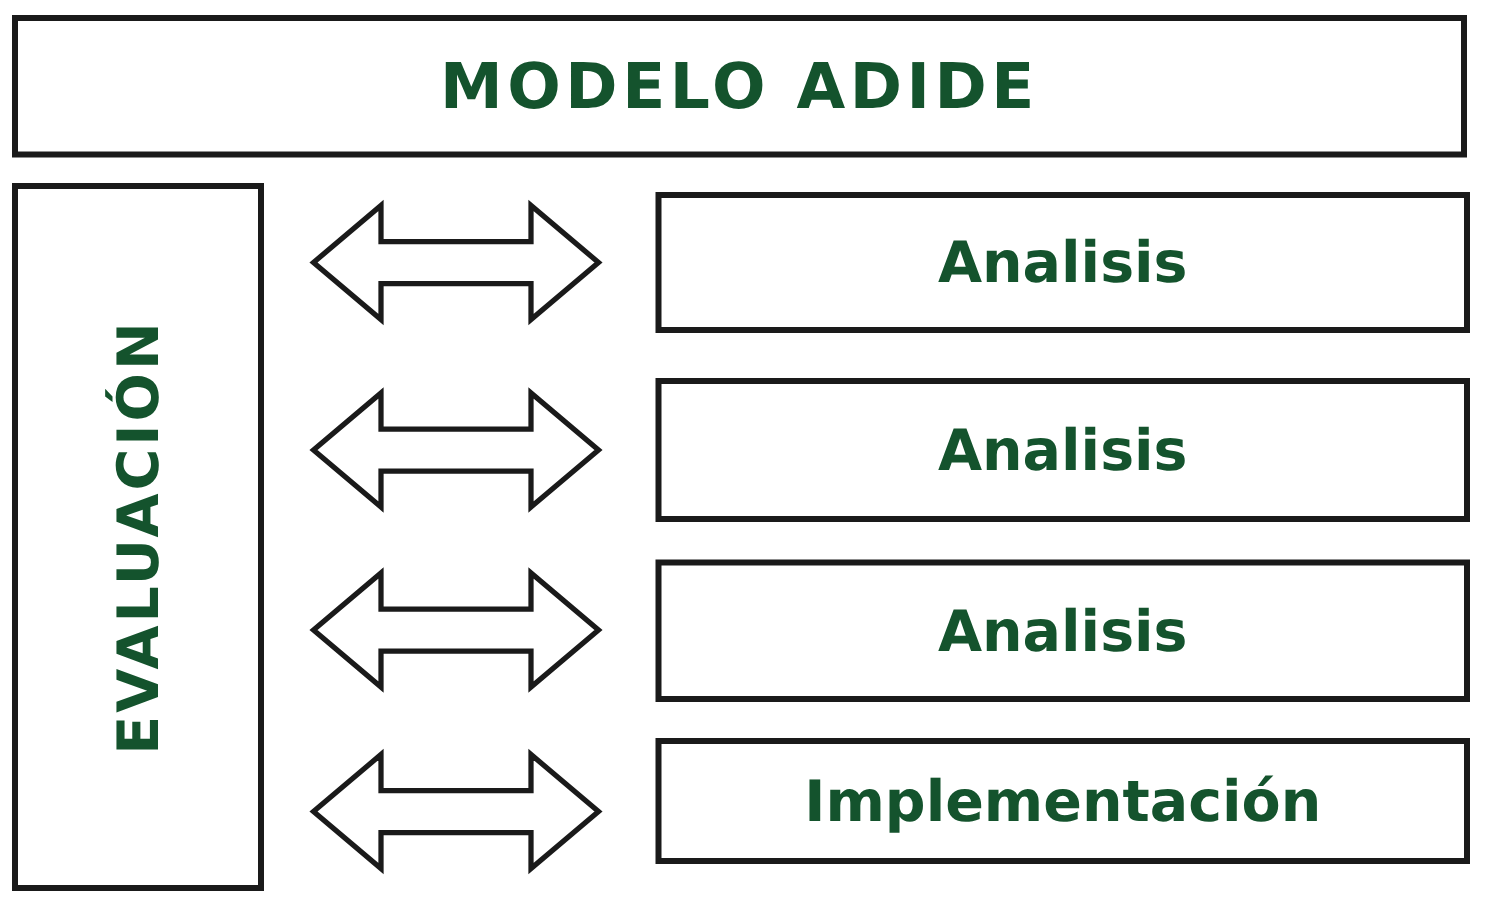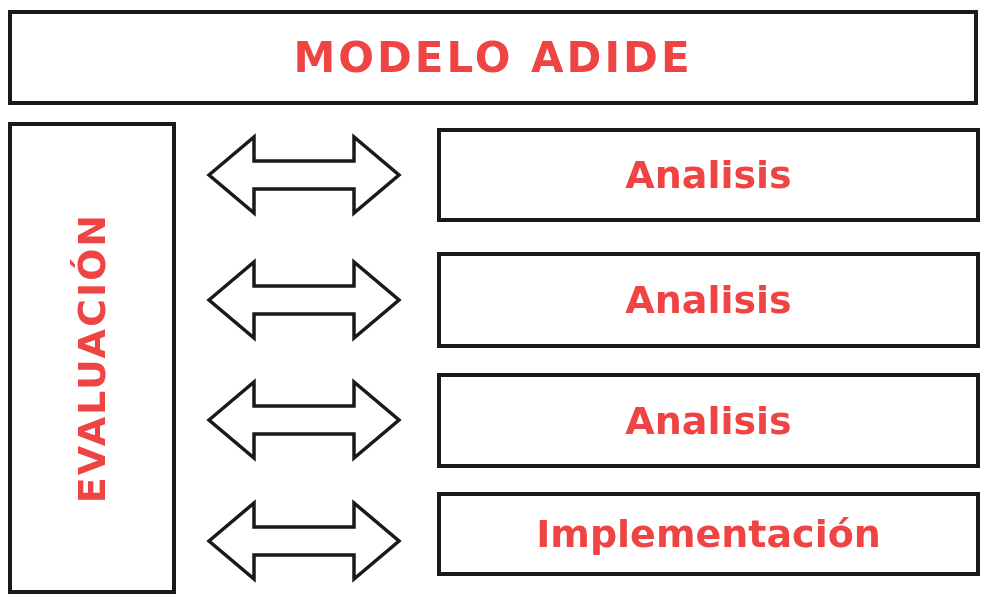--- a/index.html
+++ b/index.html
@@ -16,21 +16,21 @@
     height: 600px;
     background: #ffffff;
   }
   .box {
     position: absolute;
     border: 4px solid #1a1a1a;
     background: #ffffff;
     display: flex;
     align-items: center;
     justify-content: center;
-    color: #ef4444;
+    color: #14532d;
   }
   .title-box {
     left: 8px;
     top: 10px;
     width: 970px;
     height: 95px;
   }
   .title-text {
     font-size: 42px;
     font-weight: bold;

